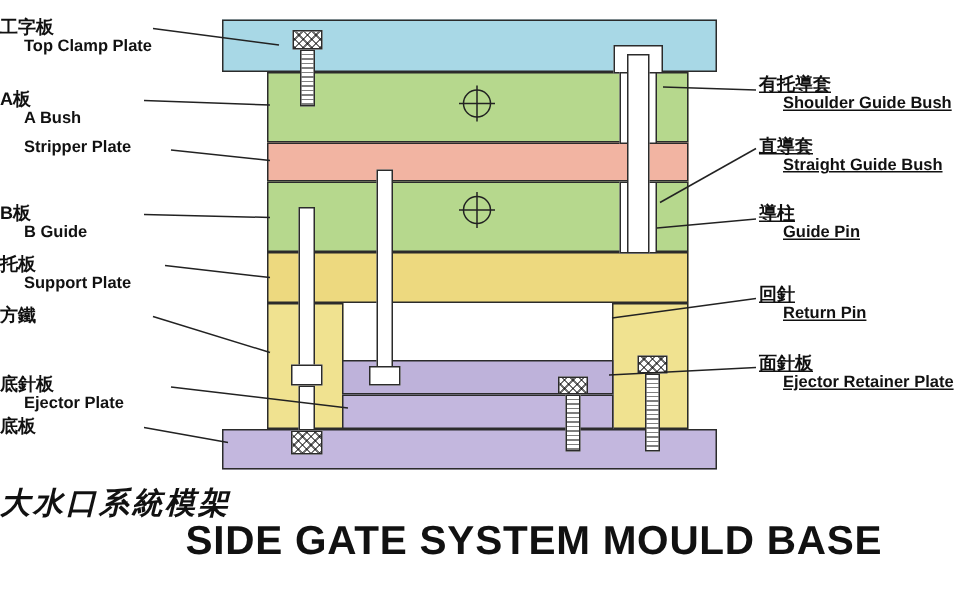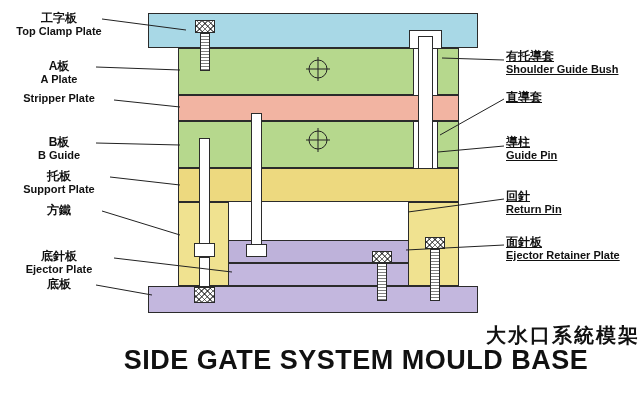--- a/index.html
+++ b/index.html
@@ -42,25 +42,25 @@
   .sc1-head{left:195px;top:20px;width:20px;height:13px;}
   .sc1-shaft{left:200px;top:33px;width:10px;height:38px;}
   .sc2-head{left:372px;top:251px;width:20px;height:12px;}
   .sc2-shaft{left:377px;top:263px;width:10px;height:38px;}
   .sc3-head{left:425px;top:237px;width:20px;height:12px;}
   .sc3-shaft{left:430px;top:249px;width:10px;height:52px;}
   .sc4-head{left:194px;top:287px;width:21px;height:16px;}
   .overlay{position:absolute;left:0;top:0;width:640px;height:410px;pointer-events:none;}
   .lbl{position:absolute;font-weight:bold;}
   .lbl .zh{font-size:12px;line-height:14px;}
-  .lbl .en{font-size:11px;line-height:12px;}
-  .lbl-l{left:0;width:118px;text-align:center;}
+  .lbl .en{font-size:11px;line-height:12px;padding-left:16px;}
+  .lbl-l{left:0;width:118px;text-align:left;}
   .lbl-r{left:506px;width:134px;text-align:left;text-decoration:underline;}
-  .title-zh{position:absolute;left:0;top:322px;width:640px;text-align:right;
-    font-size:20px;font-weight:bold;letter-spacing:2px;}
+  .title-zh{position:absolute;left:0;top:322px;width:640px;text-align:left;
+    font-size:20px;font-weight:bold;letter-spacing:2px;font-style:italic;}
   .title-en{position:absolute;left:0;top:345px;width:640px;text-align:center;
     font-size:27px;font-weight:bold;letter-spacing:0.5px;padding-left:36px;}
 </style>
 </head>
 <body>
 
 <div class="canvas">
 
   <div class="plate top-clamp"></div>
   <div class="plate a-plate"></div>
@@ -120,21 +120,21 @@
       </g>
     </g>
   </svg>
 
   <div class="lbl lbl-l" style="top:11px">
     <div class="zh">工字板</div>
     <div class="en">Top Clamp Plate</div>
   </div>
   <div class="lbl lbl-l" style="top:59px">
     <div class="zh">A板</div>
-    <div class="en">A Plate</div>
+    <div class="en">A Bush</div>
   </div>
   <div class="lbl lbl-l" style="top:92px">
     <div class="en">Stripper Plate</div>
   </div>
   <div class="lbl lbl-l" style="top:135px">
     <div class="zh">B板</div>
     <div class="en">B Guide</div>
   </div>
   <div class="lbl lbl-l" style="top:169px">
     <div class="zh">托板</div>
@@ -150,20 +150,21 @@
   <div class="lbl lbl-l" style="top:277px">
     <div class="zh">底板</div>
   </div>
 
   <div class="lbl lbl-r" style="top:49px">
     <div class="zh">有托導套</div>
     <div class="en">Shoulder Guide Bush</div>
   </div>
   <div class="lbl lbl-r" style="top:90px">
     <div class="zh">直導套</div>
+    <div class="en">Straight Guide Bush</div>
   </div>
   <div class="lbl lbl-r" style="top:189px">
     <div class="zh">回針</div>
     <div class="en">Return Pin</div>
   </div>
   <div class="lbl lbl-r" style="top:135px">
     <div class="zh">導柱</div>
     <div class="en">Guide Pin</div>
   </div>
   <div class="lbl lbl-r" style="top:235px">

